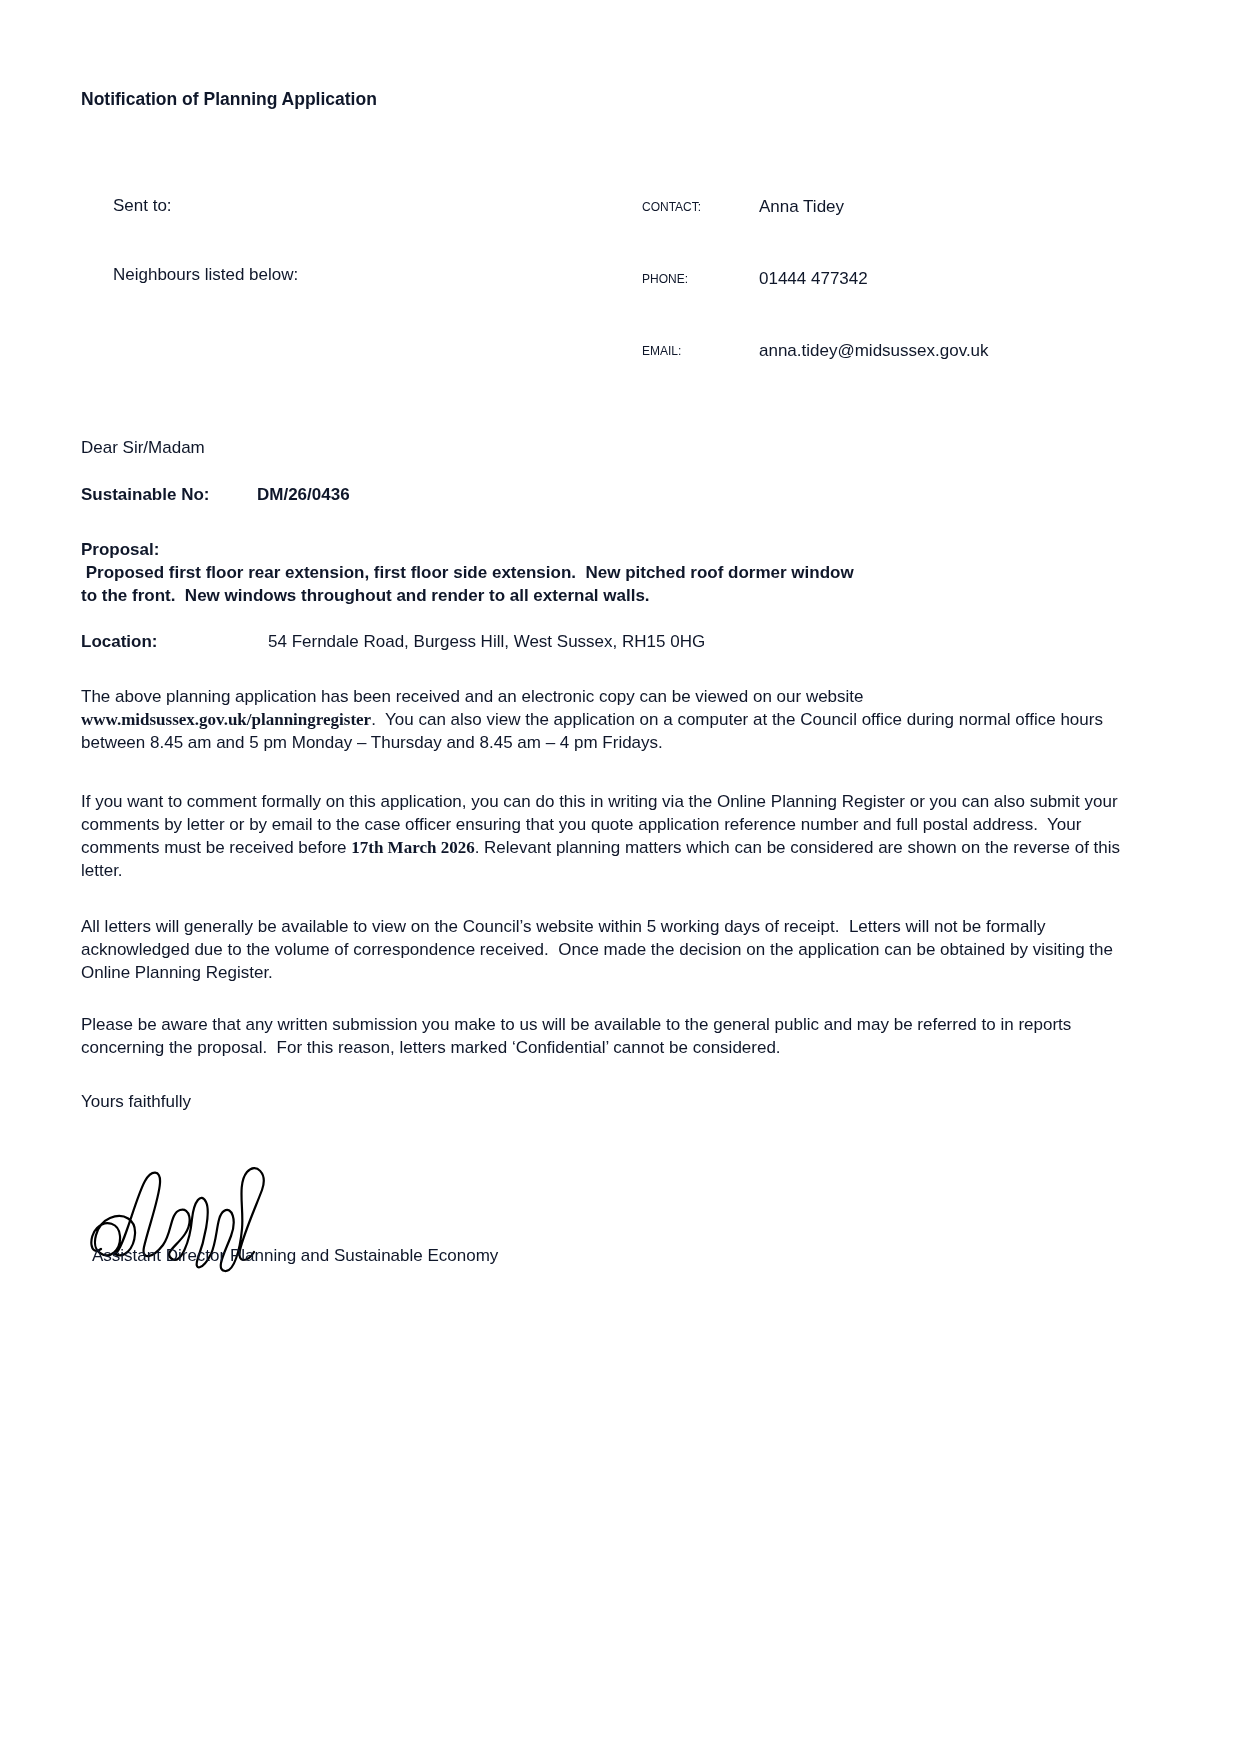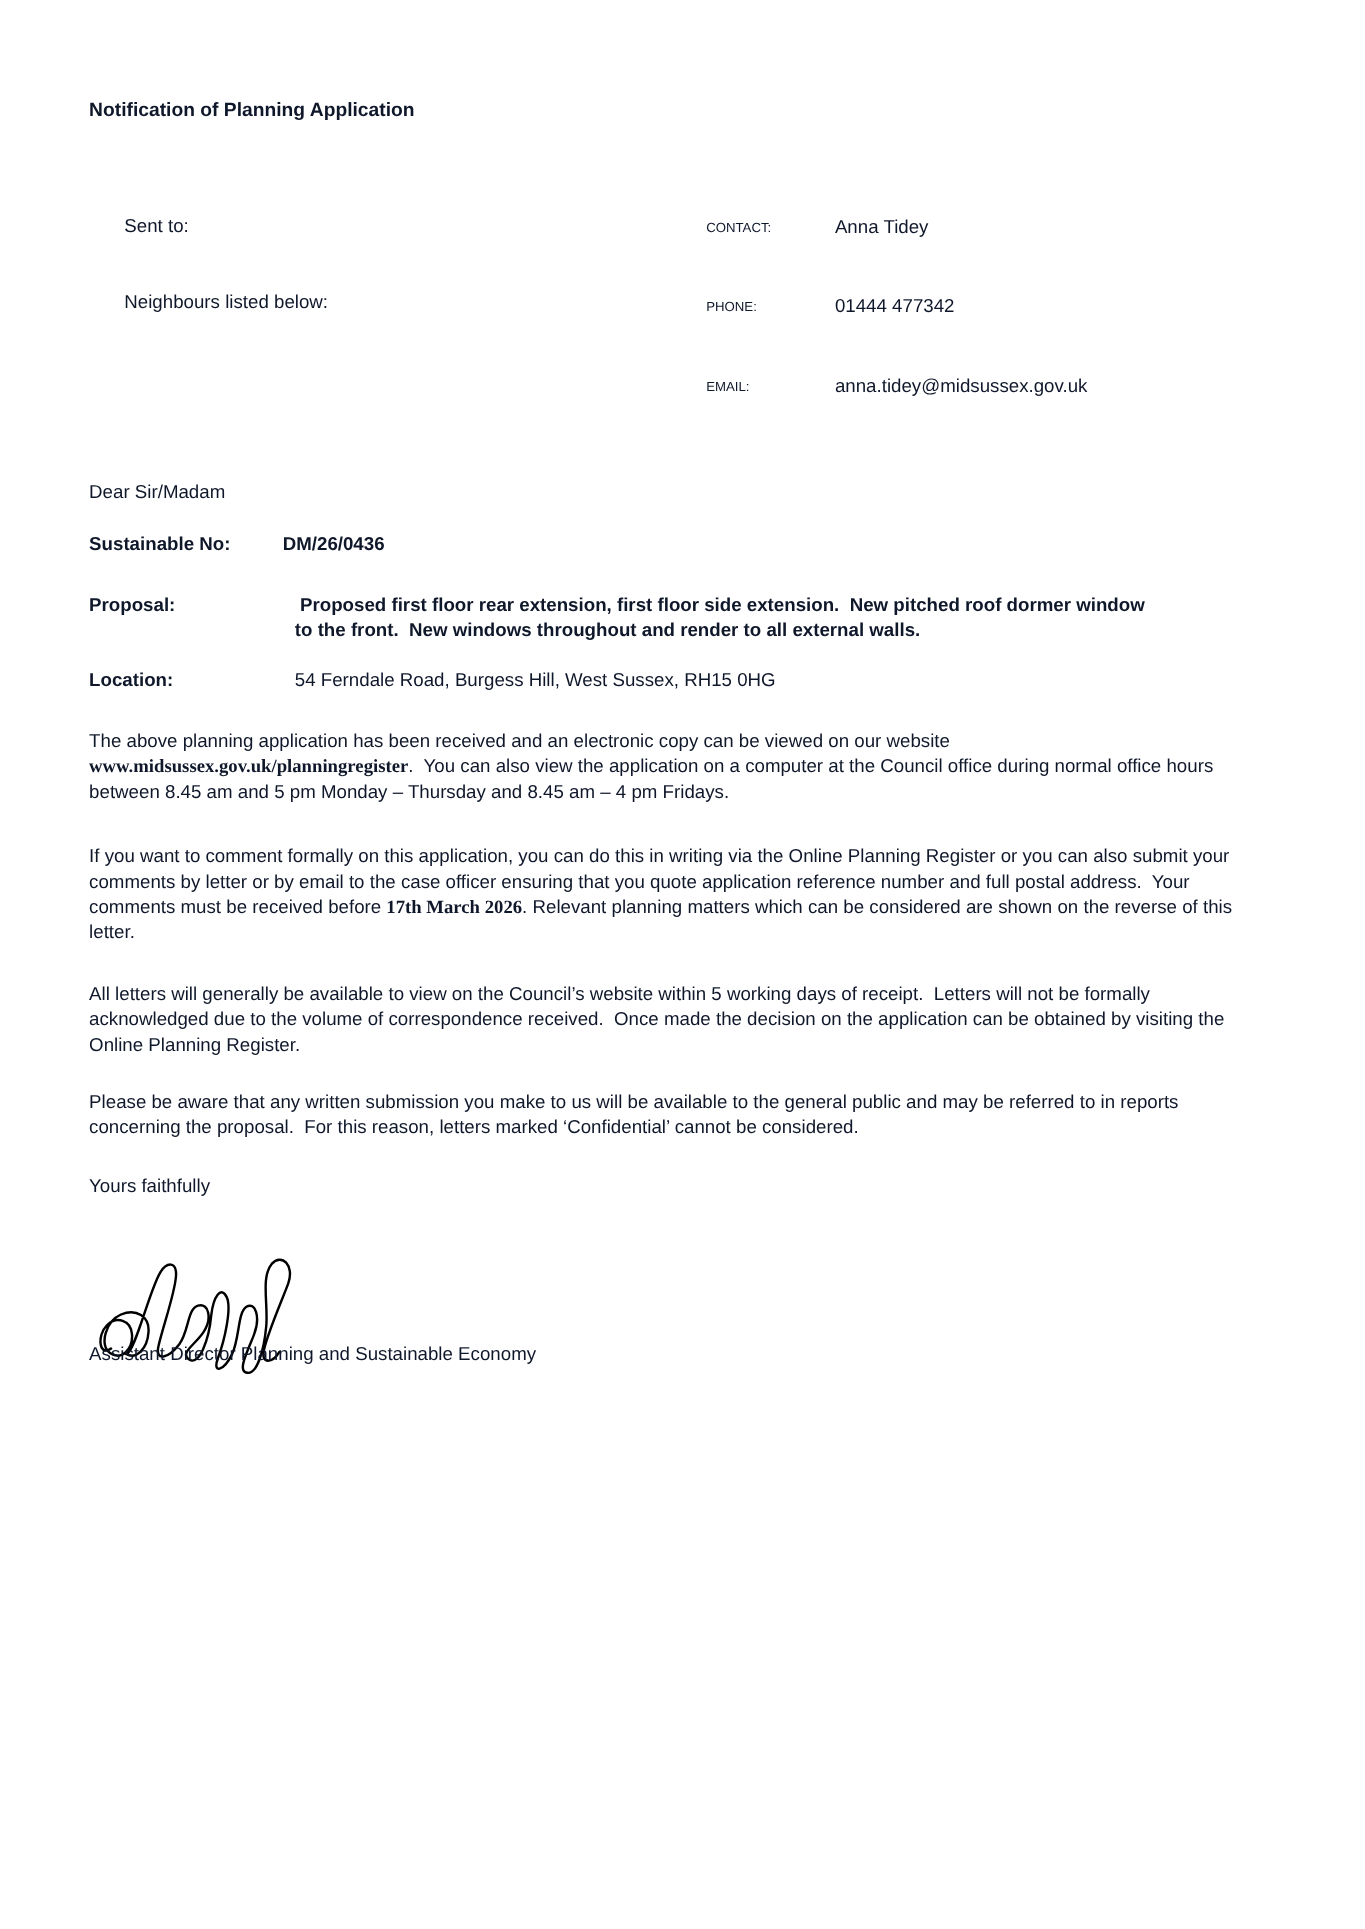--- a/index.html
+++ b/index.html
@@ -37,39 +37,39 @@
   }
   .contact-row .cvalue { font-size:17px; }
 
   .salutation { margin-bottom:24px; }
 
   .field-row { display:flex; }
   .field-row .flabel { flex:none; font-weight:bold; }
   .app-row { margin-bottom:32px; }
   .app-row .flabel { width:176px; }
   .app-row .fvalue { font-weight:bold; }
-  .proposal-row { margin-bottom:23px; }
+  .proposal-row { margin-bottom:23px;flex-direction:column; }
   .proposal-row .flabel { width:187px; }
   .proposal-row .fvalue { font-weight:bold; width:780px; }
   .location-row { margin-bottom:32px; }
   .location-row .flabel { width:187px; }
   .location-row .fvalue { font-weight:normal; }
 
   .para { margin-bottom:33px; }
   .para.p1 { margin-bottom:36px; }
   .para.p3 { margin-bottom:29px; }
   .para.p4 { margin-bottom:31px; }
   .para b { font-weight:bold;font-family:Liberation Serif, serif; }
 
   .closing { margin-bottom:0; }
 
   .signature-wrap { height:120px; margin:0 0 9px 6px; }
   .signature-wrap svg { display:block; }
 
-  .role-line { margin:0; }
+  .role-line { margin:11px; }
 </style>
 </head>
 <body>
 
 <div class="page">
 
   <h1 class="title">Notification of Planning Application</h1>
 
   <div class="header-row">
     <div class="sent-to">

